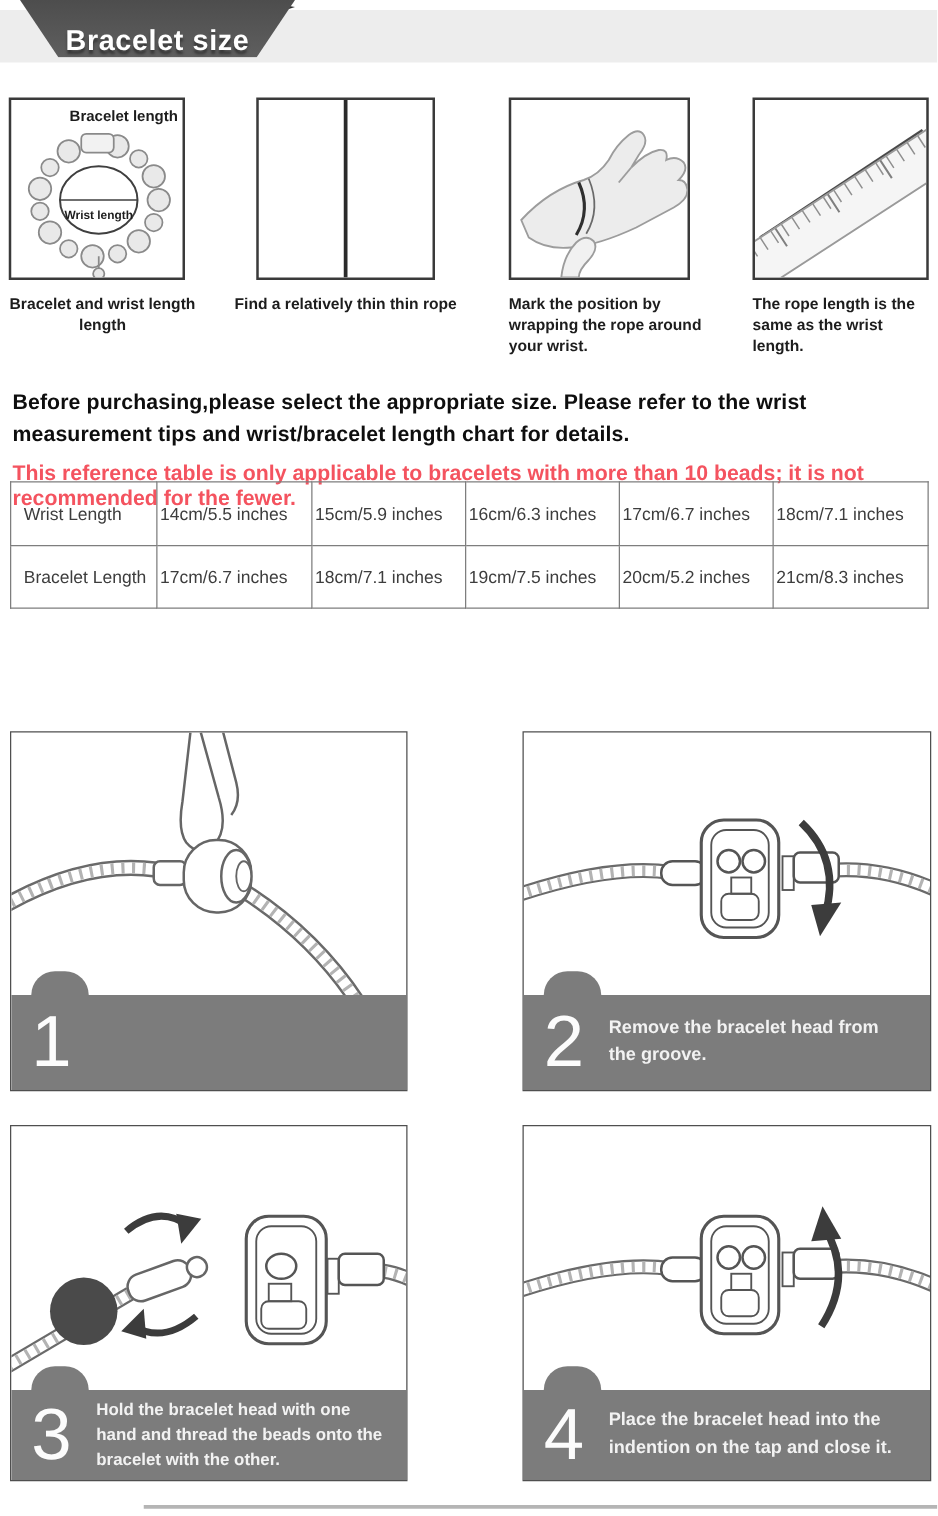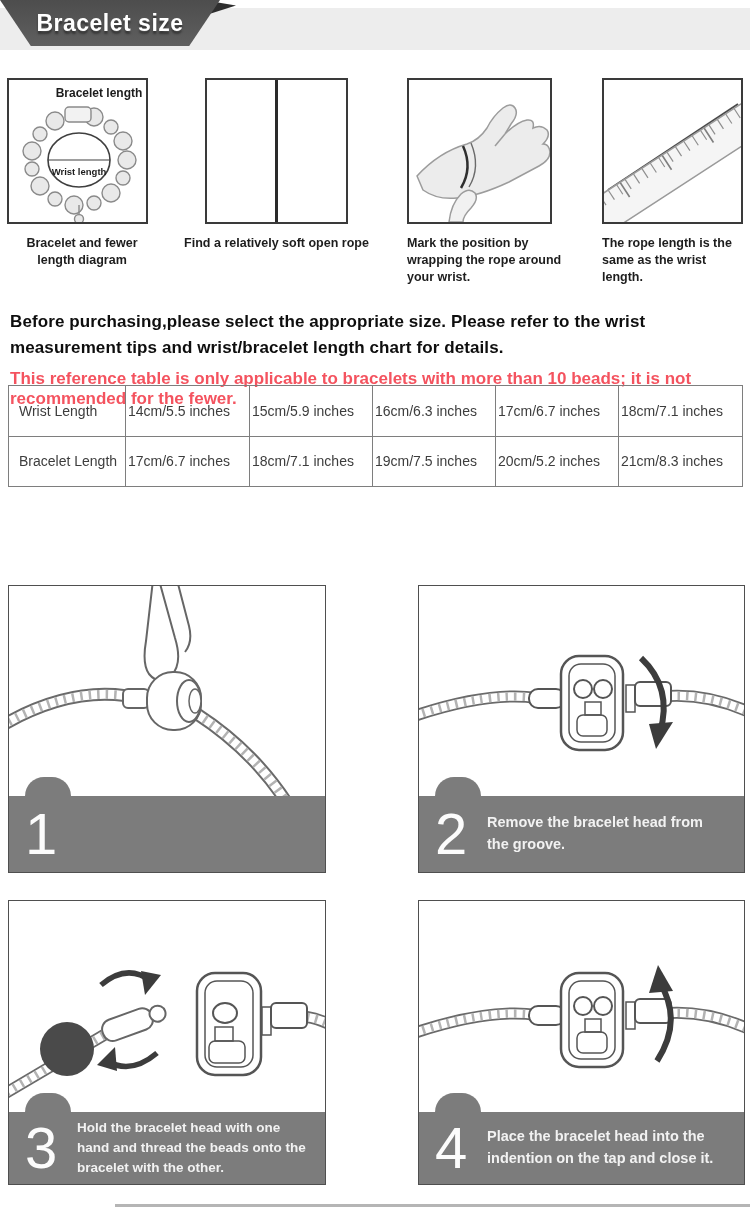--- a/index.html
+++ b/index.html
@@ -4,24 +4,24 @@
 <style>
   html,body{margin:0;padding:0;background:#ffffff;}
   .page{position:relative;width:750px;height:1213px;background:#ffffff;overflow:hidden;
         font-family:"Liberation Sans","DejaVu Sans",sans-serif;color:#1c1c1c;}
 
   
   .banner{position:absolute;left:0;width:750px;height:52px;}
   .banner-strip{position:absolute;left:0;top:8px;width:100%;height:42px;background:#ededed;z-index:0;}
   .ribbon-fold{position:absolute;left:203px;top:0;width:33px;height:16px;background:#2e2e2e;
                clip-path:polygon(0 0,100% 35%,0 100%);z-index:1;}
-  .ribbon{position:absolute;left:0;top:0;width:220px;height:46px;z-index:2;
+  .ribbon{position:absolute;left:16px;top:0;width:220px;height:46px;z-index:2;
           background:linear-gradient(180deg,#4d4d4d,#5f5f5f);
           clip-path:polygon(0 0,100% 0,86% 100%,14% 100%);
-          display:flex;align-items:center;justify-content:center;}
+          display:flex;align-items:flex-end;justify-content:center;}
   .ribbon-label{color:#ffffff;font-size:23px;font-weight:bold;letter-spacing:.5px;
                 text-shadow:0 3px 2px rgba(25,25,25,.55);}
 
   
   .figure{position:absolute;top:78px;}
   .fig-box{background:#fff;border:2px solid #3a3a3a;box-sizing:border-box;position:relative;overflow:hidden;}
   .fig-caption{font-size:12.5px;font-weight:bold;color:#1d1d1d;line-height:1.35;margin-top:11px;}
   .cap-center{text-align:center;}
   .rope-line{position:absolute;top:0;bottom:0;left:49%;width:3px;background:#2a2a2a;}
 
@@ -83,28 +83,28 @@
           <rect x="56" y="27" width="26" height="15" rx="4" fill="#f2f2f2"></rect>
         </g>
         <line x1="70" y1="125" x2="70" y2="135" stroke="#8a8a8a" stroke-width="1.4"></line>
         <circle cx="70" cy="139" r="4.5" fill="#e9e9e9" stroke="#8a8a8a" stroke-width="1.4"></circle>
         <ellipse cx="70" cy="80" rx="31" ry="27" fill="none" stroke="#3f3f3f" stroke-width="1.6"></ellipse>
         <line x1="39" y1="80" x2="101" y2="80" stroke="#3f3f3f" stroke-width="1.2"></line>
         <text x="90" y="17" text-anchor="middle" font-size="12" font-weight="bold" fill="#1c1c1c">Bracelet length</text>
         <text x="70" y="95" text-anchor="middle" font-size="9.5" font-weight="bold" fill="#1c1c1c">Wrist length</text>
       </svg>
     </div>
-    <div class="fig-caption cap-center">Bracelet and fewer length diagram</div>
+    <div class="fig-caption cap-center">Bracelet and wrist length length</div>
   </div>
 
   <div class="figure" style="left:205px;width:143px;">
     <div class="fig-box" style="width:143px;height:146px;">
       <div class="rope-line"></div>
     </div>
-    <div class="fig-caption cap-center" style="width:185px;margin-left:-21px;">Find a relatively soft open rope</div>
+    <div class="fig-caption cap-center" style="width:185px;margin-left:-21px;">Find a relatively thin thin rope</div>
   </div>
 
   <div class="figure" style="left:407px;width:160px;">
     <div class="fig-box" style="width:145px;height:146px;">
       <svg width="141" height="142" viewBox="0 0 141 142">
         <path d="M8,96 Q30,72 58,64 Q70,60 78,48 Q84,36 94,28 Q102,22 106,28 Q110,34 102,44 L96,54
                  Q108,42 118,40 Q126,39 124,48 Q132,44 138,50 Q142,56 134,64 Q140,64 141,72 Q141,80 130,86
                  L100,102 Q70,116 48,118 Q28,120 14,110 Z" fill="#ececec" stroke="#9c9c9c" stroke-width="1.5"></path>
         <path d="M96,54 L86,66" fill="none" stroke="#9c9c9c" stroke-width="1.5"></path>
         <path d="M54,66 Q64,88 52,108" fill="none" stroke="#2f2f2f" stroke-width="2.5"></path>

